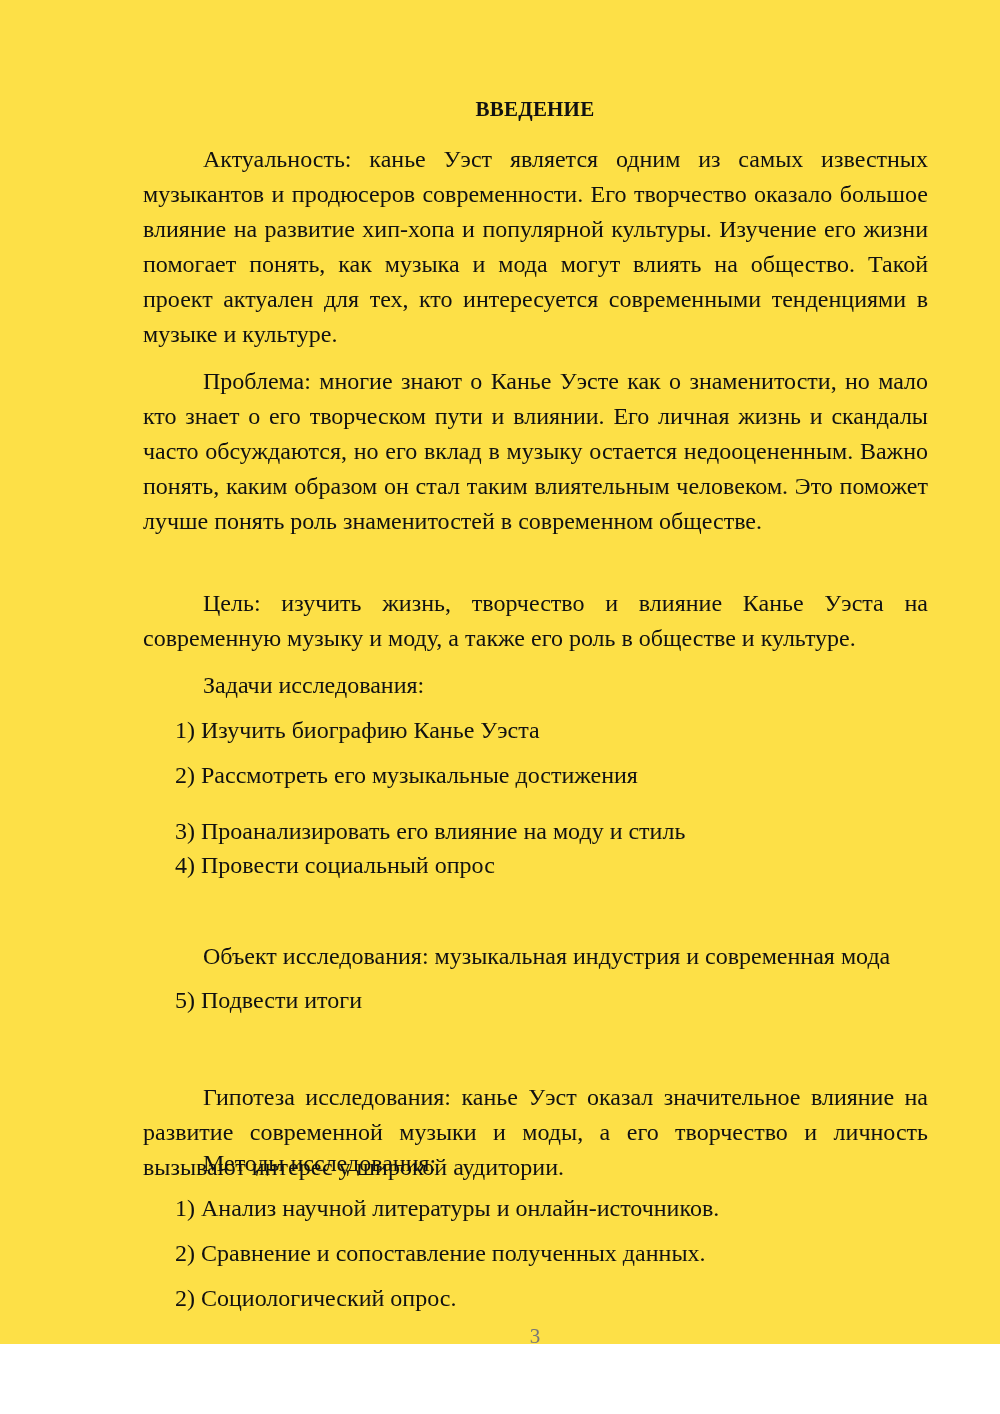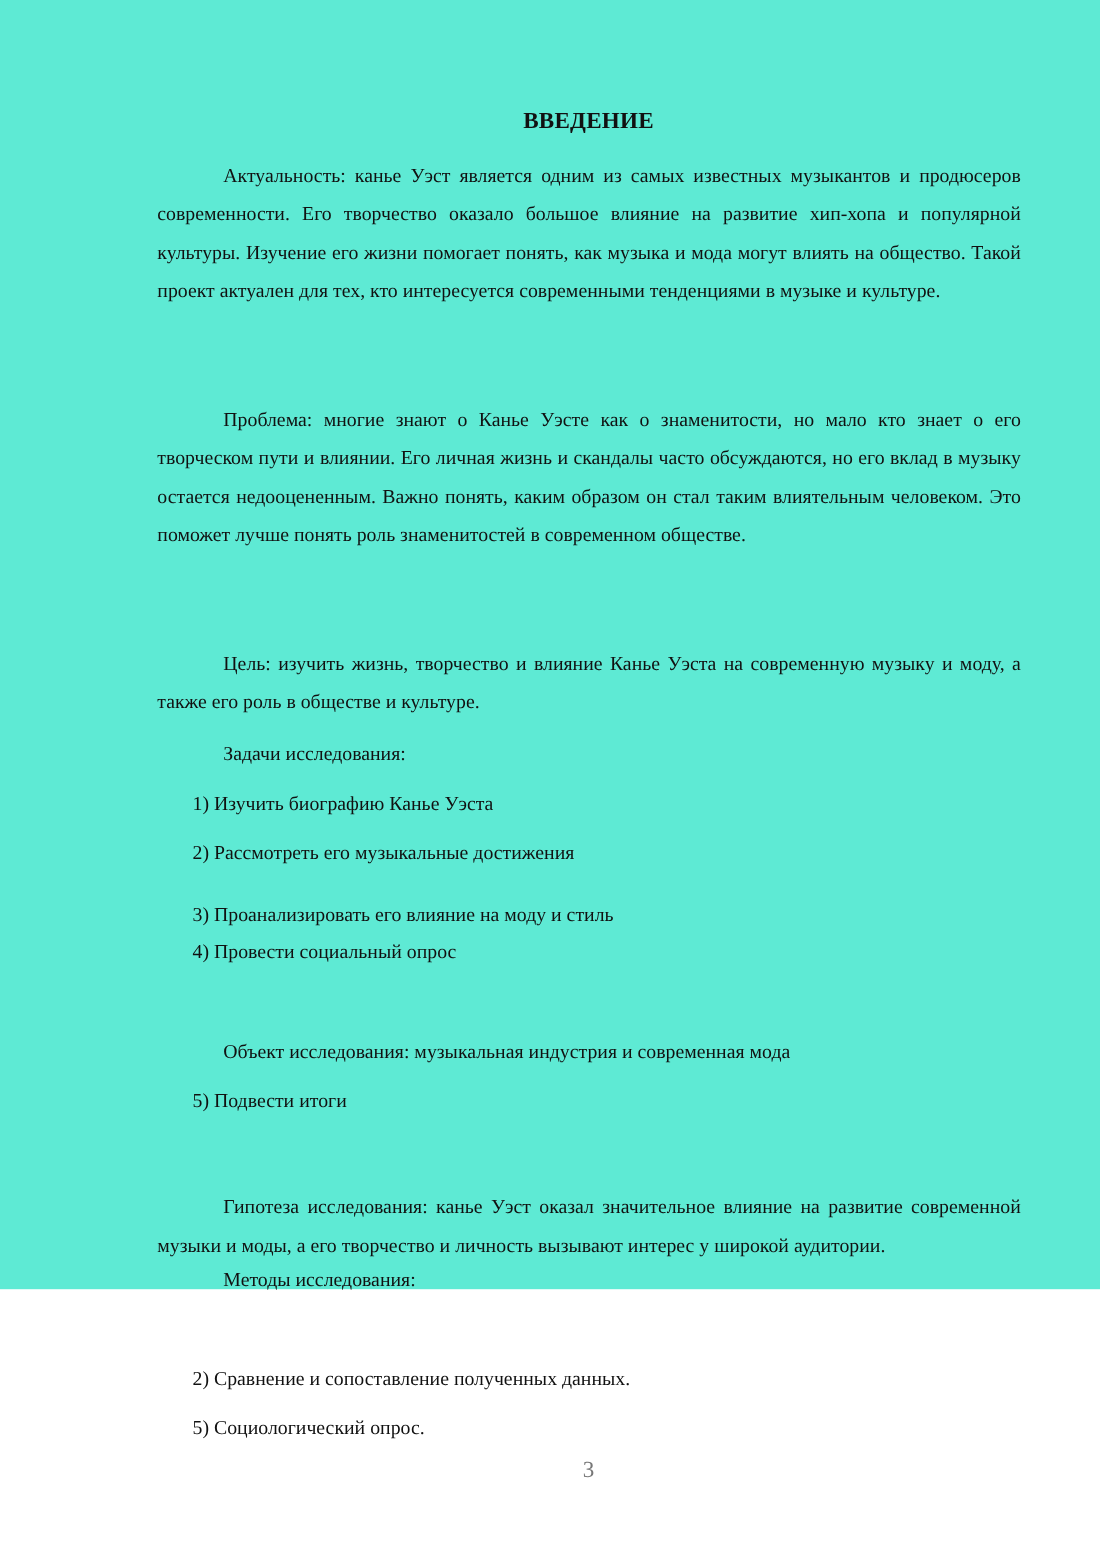--- a/index.html
+++ b/index.html
@@ -11,37 +11,37 @@
       width: 1000px;
       height: 1414px;
       position: relative;
       overflow: hidden;
       font-family: "Liberation Serif", "DejaVu Serif", serif;
       color: #111111;
     }
     .page {
       position: absolute;
       left: 0; top: 0;
-      width: 1000px; height: 1172px;
-      background: #5eead4;
+      width: 1000px; height: 1344px;
+      background: #fde047;
     }
     .heading {
       position: absolute;
       left: 0; width: 1070px;
       top: 97px;
       text-align: center;
       font-weight: bold;
       font-size: 21px;
       letter-spacing: 0.2px;
     }
     .content {
       position: absolute;
       left: 143px;
       width: 785px;
-      font-size: 18px;
+      font-size: 24px;
       line-height: 35px;
     }
     .para {
       text-align: justify;
       text-indent: 60px;
       margin: 0;
     }
     .line-single {
       margin: 0;
       padding-left: 60px;
@@ -106,21 +106,24 @@
 
 
   <div class="content" style="top:1080px;">
     <p class="para">Гипотеза исследования: канье Уэст оказал значительное влияние на развитие современной музыки и моды, а его творчество и личность вызывают интерес у широкой аудитории.</p>
   </div>
 
   <div class="content" style="top:1146px;">
     <p class="line-single">Методы исследования:</p>
   </div>
 
+  <div class="content" style="top:1191px;">
+    <p class="list-item">1) Анализ научной литературы и онлайн-источников.</p>
+  </div>
   <div class="content" style="top:1236px;">
     <p class="list-item">2) Сравнение и сопоставление полученных данных.</p>
   </div>
   <div class="content" style="top:1281px;">
-    <p class="list-item">5) Социологический опрос.</p>
+    <p class="list-item">2) Социологический опрос.</p>
   </div>
 
   <div class="page-number">3</div>
 </div>
 
 </body></html>

